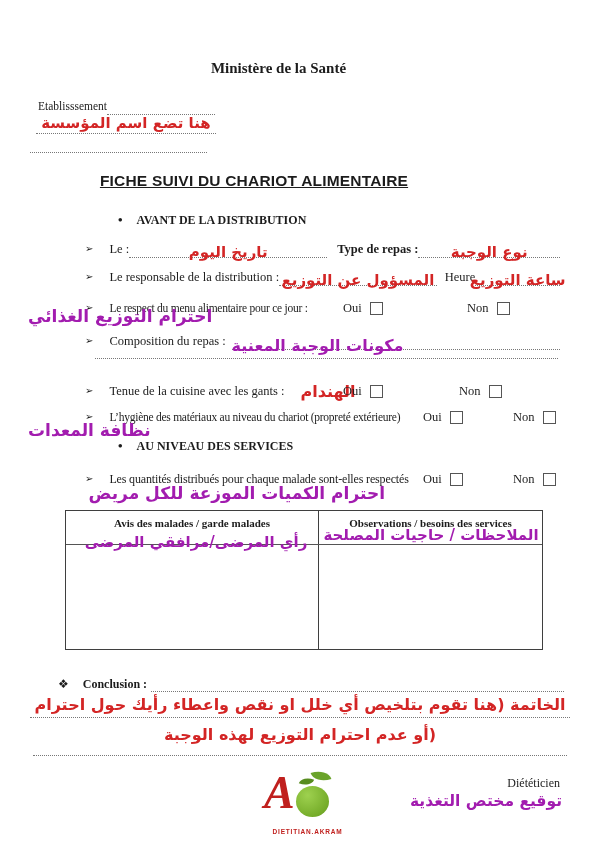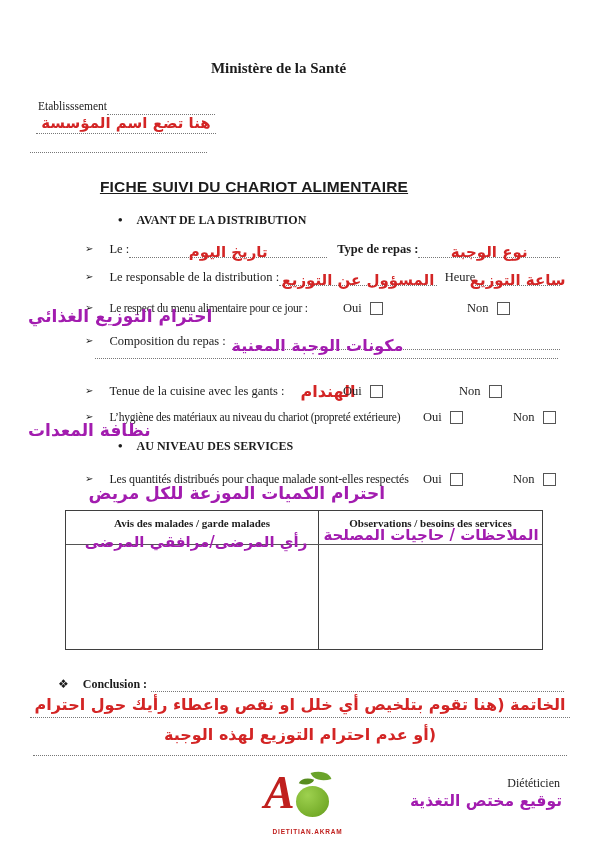--- a/index.html
+++ b/index.html
@@ -55,21 +55,21 @@
 
   <div class="abs" style="top:98px;left:38px;width:177px;display:flex;align-items:flex-end;font-size:11.5px;">
     <span class="lbl">Etablisssement</span>
     <span class="fill" style="height:14px;"></span>
   </div>
   <div class="abs center" style="top:114px;left:36px;width:180px;border-bottom:1.5px dotted #777;padding-bottom:1px;">
     <span class="ar" style="font-size:15px;">هنا تضع اسم المؤسسة</span>
   </div>
   <div class="abs dotline" style="top:152px;left:30px;width:177px;"></div>
 
-  <div class="abs center" style="top:178px;left:0;width:508px;">
+  <div class="abs center" style="top:172px;left:0;width:508px;">
     <span class="title-txt">FICHE SUIVI DU CHARIOT ALIMENTAIRE</span>
   </div>
 
   <div class="abs sec" style="top:212px;left:118px;">
     <span class="bullet">•</span>
     <span>AVANT DE LA DISTRIBUTION</span>
   </div>
 
   <div class="row" style="top:238px;">
     <span class="arrow">➢</span>

